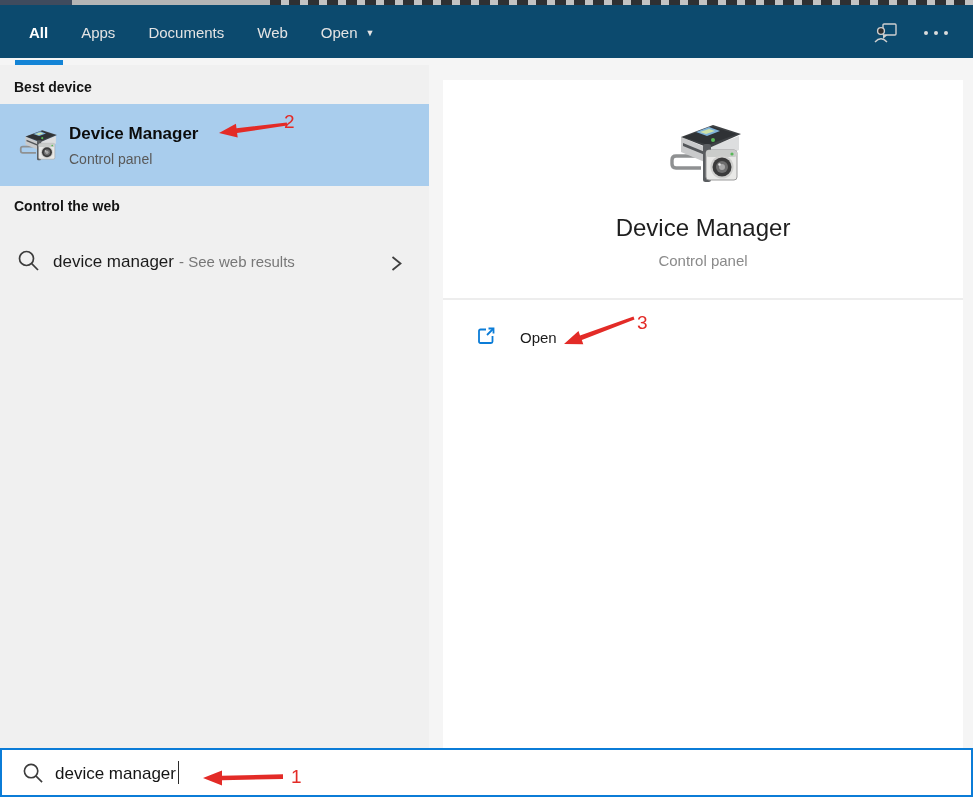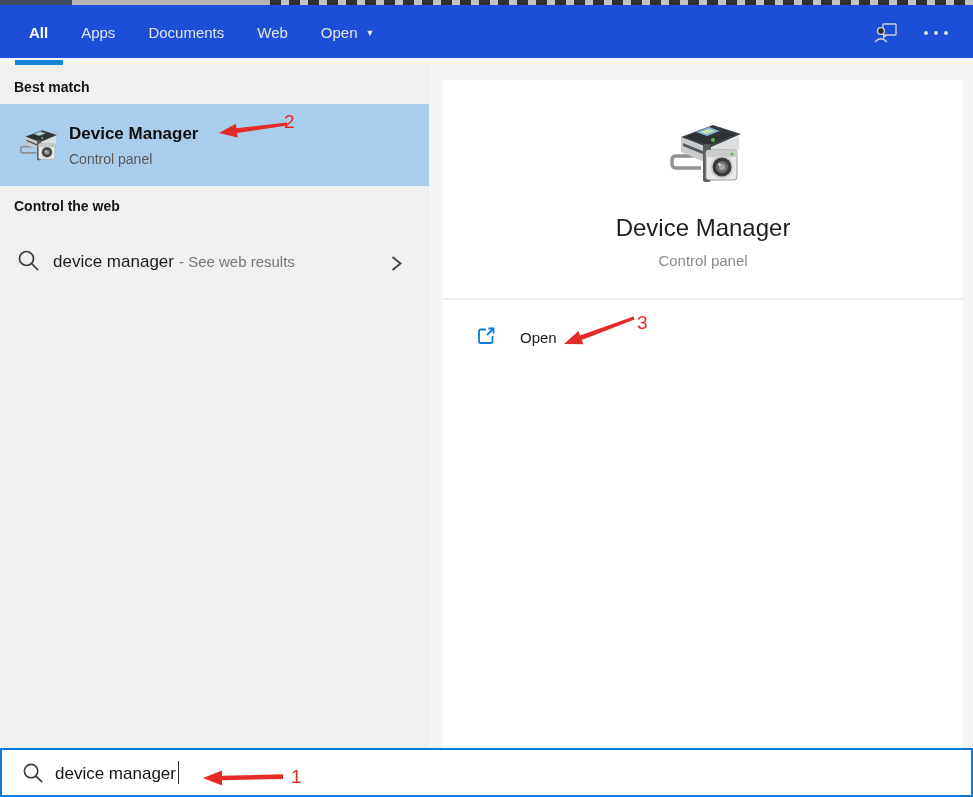--- a/index.html
+++ b/index.html
@@ -8,21 +8,21 @@
 
   
   .top-strip { position:absolute; top:0; left:0; width:973px; height:5px; z-index:30;
     background:
       linear-gradient(#3f4b5e,#3f4b5e) 0 0/72px 100% no-repeat,
       linear-gradient(#b5b5b5,#b5b5b5) 72px 0/198px 100% no-repeat,
       repeating-linear-gradient(90deg,#2e3033 0 11px,#c3c3c3 11px 19px) 270px 0/703px 100% no-repeat;
   }
 
   
-  .header { position:absolute; top:0; left:0; width:973px; height:58px; background:#1d4ed8; }
+  .header { position:absolute; top:0; left:0; width:973px; height:58px; background:#0c4a6e; }
   .tabs { display:flex; height:65px; align-items:stretch; padding-left:29px; column-gap:33px; }
   .tab { position:relative; display:flex; align-items:center; color:#e4e4e4; font-size:15px; cursor:pointer; }
   .tab.active { color:#ffffff; font-weight:bold; }
   .tab.active::after { content:""; position:absolute; left:50%; transform:translateX(-50%);
     bottom:0; width:48px; height:5px; background:#1484d6; }
   .caret-down { font-size:9px; margin-left:8px; color:#e4e4e4; }
   .hdr-icon { position:absolute; top:0; height:65px; display:flex; align-items:center; cursor:pointer; }
   .hdr-feedback { left:873px; }
   .hdr-ellipsis { left:924px; display:flex; gap:6px; align-items:center; }
   .dot { width:4px; height:4px; border-radius:50%; background:#dcdcdc; }
@@ -144,21 +144,21 @@
   </div>
   <div class="hdr-icon hdr-ellipsis">
     <span class="dot"></span>
     <span class="dot"></span>
     <span class="dot"></span>
   </div>
 </div>
 <div class="top-strip"></div>
 
 <div class="left-panel">
-  <div class="section-header hdr-best">Best match</div>
+  <div class="section-header hdr-best">Best device</div>
 
   <div class="best-item">
     <svg class="bi-icon" viewBox="0 0 80 70">
       <use href="#dm-icon"></use>
     </svg>
     <div class="bi-text">
       <div class="bi-title">Device Manager</div>
       <div class="bi-sub">Control panel</div>
     </div>
   </div>

